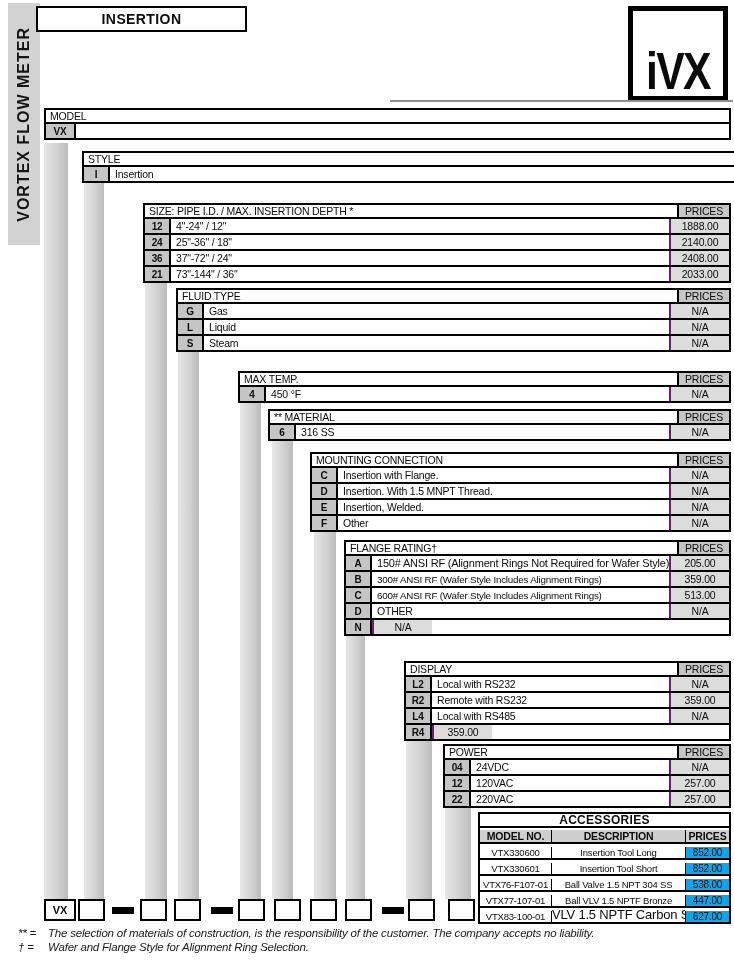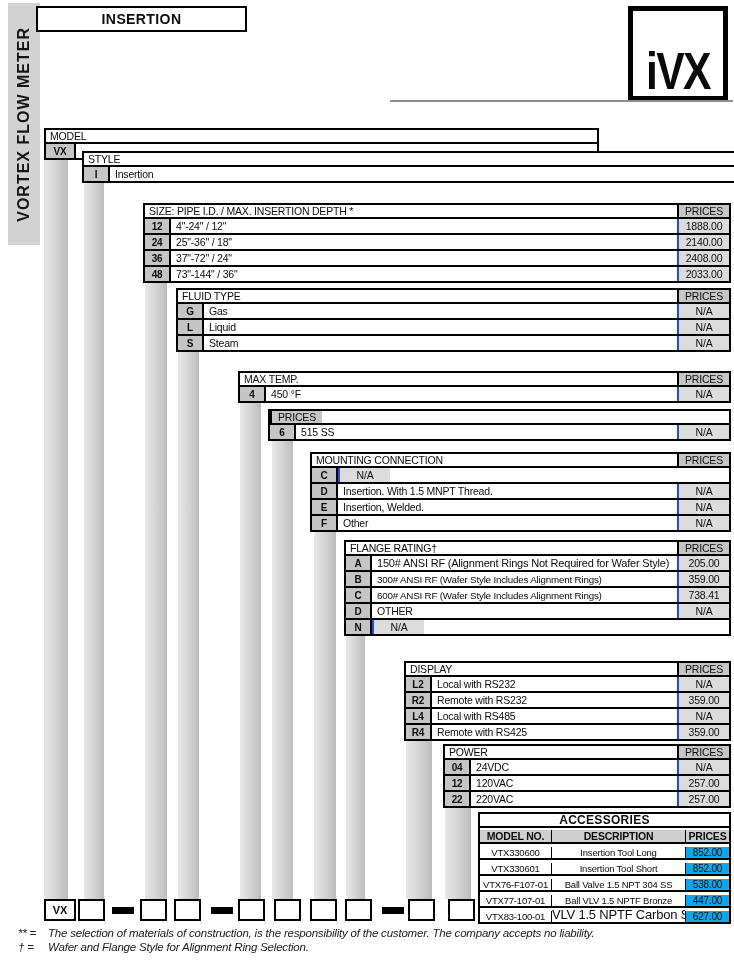--- a/index.html
+++ b/index.html
@@ -31,21 +31,21 @@
   
   .sec { position:absolute; z-index:2; font-size:10.5px; }
   .hdr { display:flex; height:16px; border:2px solid #000; background:#fff; align-items:stretch; }
   .hdr .t { flex:1; display:flex; align-items:center; padding-left:4px; white-space:nowrap; }
   .hdr .p { width:52px; background:#c6c6c6; border-left:2px solid #000;
             display:flex; align-items:center; justify-content:center; }
   .row { display:flex; height:16px; border:2px solid #000; border-top:none; background:#fff; align-items:stretch; }
   .row .k { width:26px; background:#c5c5c5; border-right:2px solid #000; font-weight:600; font-size:10px;
             display:flex; align-items:center; justify-content:center; }
   .row .d { flex:1; display:flex; align-items:center; padding-left:5px; white-space:nowrap; overflow:hidden; }
-  .row .pr { width:52px; background:#dcdcdc; border-left:2px solid #1d4ed8;
+  .row .pr { width:60px; background:#dcdcdc; border-left:2px solid #701a75;
              display:flex; align-items:center; justify-content:center; }
 
   
   .acc { position:absolute; left:478px; top:812px; width:253px; z-index:3; font-size:10.5px; background:#fff; }
   .acc .ttl { height:16px; border:2px solid #000; background:#fff; font-weight:bold; font-size:12px;
               display:flex; align-items:center; justify-content:center; letter-spacing:0.3px; }
   .acc .arow { display:flex; height:16px; border:2px solid #000; border-top:none; background:#fff; align-items:flex-end; }
   .acc .c1 { width:72px; border-right:1px solid #000; display:flex; align-items:center; justify-content:center;
              font-size:9.5px; white-space:nowrap; overflow:hidden; }
   .acc .c2 { flex:1; display:flex; align-items:center; justify-content:center; font-size:9.5px;
@@ -89,21 +89,21 @@
   <div class="bar" style="left:84px;top:181px;width:20px;height:718px"></div>
   <div class="bar" style="left:145px;top:281px;width:22px;height:618px"></div>
   <div class="bar" style="left:178px;top:350px;width:21px;height:549px"></div>
   <div class="bar" style="left:240px;top:401px;width:21px;height:498px"></div>
   <div class="bar" style="left:272px;top:439px;width:21px;height:460px"></div>
   <div class="bar" style="left:314px;top:530px;width:22px;height:369px"></div>
   <div class="bar" style="left:346px;top:634px;width:19px;height:265px"></div>
   <div class="bar" style="left:406px;top:739px;width:26px;height:160px"></div>
   <div class="bar" style="left:445px;top:806px;width:26px;height:93px"></div>
 
-  <div class="sec" style="left:44px;top:128px;width:555px">
+  <div class="sec" style="left:44px;top:108px;width:687px">
     <div class="hdr">
       <span class="t">MODEL</span>
     </div>
     <div class="row">
       <span class="k" style="width:30px">VX</span>
       <span class="d"></span>
     </div>
   </div>
 
   <div class="sec" style="left:82px;top:151px;width:699px">
@@ -130,21 +130,21 @@
       <span class="k">24</span>
       <span class="d">25"-36" / 18"</span>
       <span class="pr">2140.00</span>
     </div>
     <div class="row">
       <span class="k">36</span>
       <span class="d">37"-72" / 24"</span>
       <span class="pr">2408.00</span>
     </div>
     <div class="row">
-      <span class="k">48</span>
+      <span class="k">21</span>
       <span class="d">73"-144" / 36"</span>
       <span class="pr">2033.00</span>
     </div>
   </div>
 
   <div class="sec" style="left:176px;top:288px;width:555px">
     <div class="hdr">
       <span class="t">FLUID TYPE</span>
       <span class="p">PRICES</span>
     </div>
@@ -172,36 +172,38 @@
     </div>
     <div class="row">
       <span class="k">4</span>
       <span class="d">450 °F</span>
       <span class="pr">N/A</span>
     </div>
   </div>
 
   <div class="sec" style="left:268px;top:409px;width:463px">
     <div class="hdr">
+      <span class="t">** MATERIAL</span>
       <span class="p">PRICES</span>
     </div>
     <div class="row">
       <span class="k">6</span>
-      <span class="d">515 SS</span>
+      <span class="d">316 SS</span>
       <span class="pr">N/A</span>
     </div>
   </div>
 
   <div class="sec" style="left:310px;top:452px;width:421px">
     <div class="hdr">
       <span class="t">MOUNTING CONNECTION</span>
       <span class="p">PRICES</span>
     </div>
     <div class="row">
       <span class="k">C</span>
+      <span class="d">Insertion with Flange.</span>
       <span class="pr">N/A</span>
     </div>
     <div class="row">
       <span class="k">D</span>
       <span class="d">Insertion. With 1.5 MNPT Thread.</span>
       <span class="pr">N/A</span>
     </div>
     <div class="row">
       <span class="k">E</span>
       <span class="d">Insertion, Welded.</span>
@@ -225,21 +227,21 @@
       <span class="pr">205.00</span>
     </div>
     <div class="row">
       <span class="k">B</span>
       <span class="d" style="font-size:9.8px">300# ANSI RF (Wafer Style Includes Alignment Rings)</span>
       <span class="pr">359.00</span>
     </div>
     <div class="row">
       <span class="k">C</span>
       <span class="d" style="font-size:9.8px">600# ANSI RF (Wafer Style Includes Alignment Rings)</span>
-      <span class="pr">738.41</span>
+      <span class="pr">513.00</span>
     </div>
     <div class="row">
       <span class="k">D</span>
       <span class="d">OTHER</span>
       <span class="pr">N/A</span>
     </div>
     <div class="row">
       <span class="k">N</span>
       <span class="pr">N/A</span>
     </div>
@@ -260,21 +262,20 @@
       <span class="d">Remote with RS232</span>
       <span class="pr">359.00</span>
     </div>
     <div class="row">
       <span class="k">L4</span>
       <span class="d">Local with RS485</span>
       <span class="pr">N/A</span>
     </div>
     <div class="row">
       <span class="k">R4</span>
-      <span class="d">Remote with RS425</span>
       <span class="pr">359.00</span>
     </div>
   </div>
 
   <div class="sec" style="left:443px;top:744px;width:288px">
     <div class="hdr">
       <span class="t">POWER</span>
       <span class="p">PRICES</span>
     </div>
     <div class="row">

